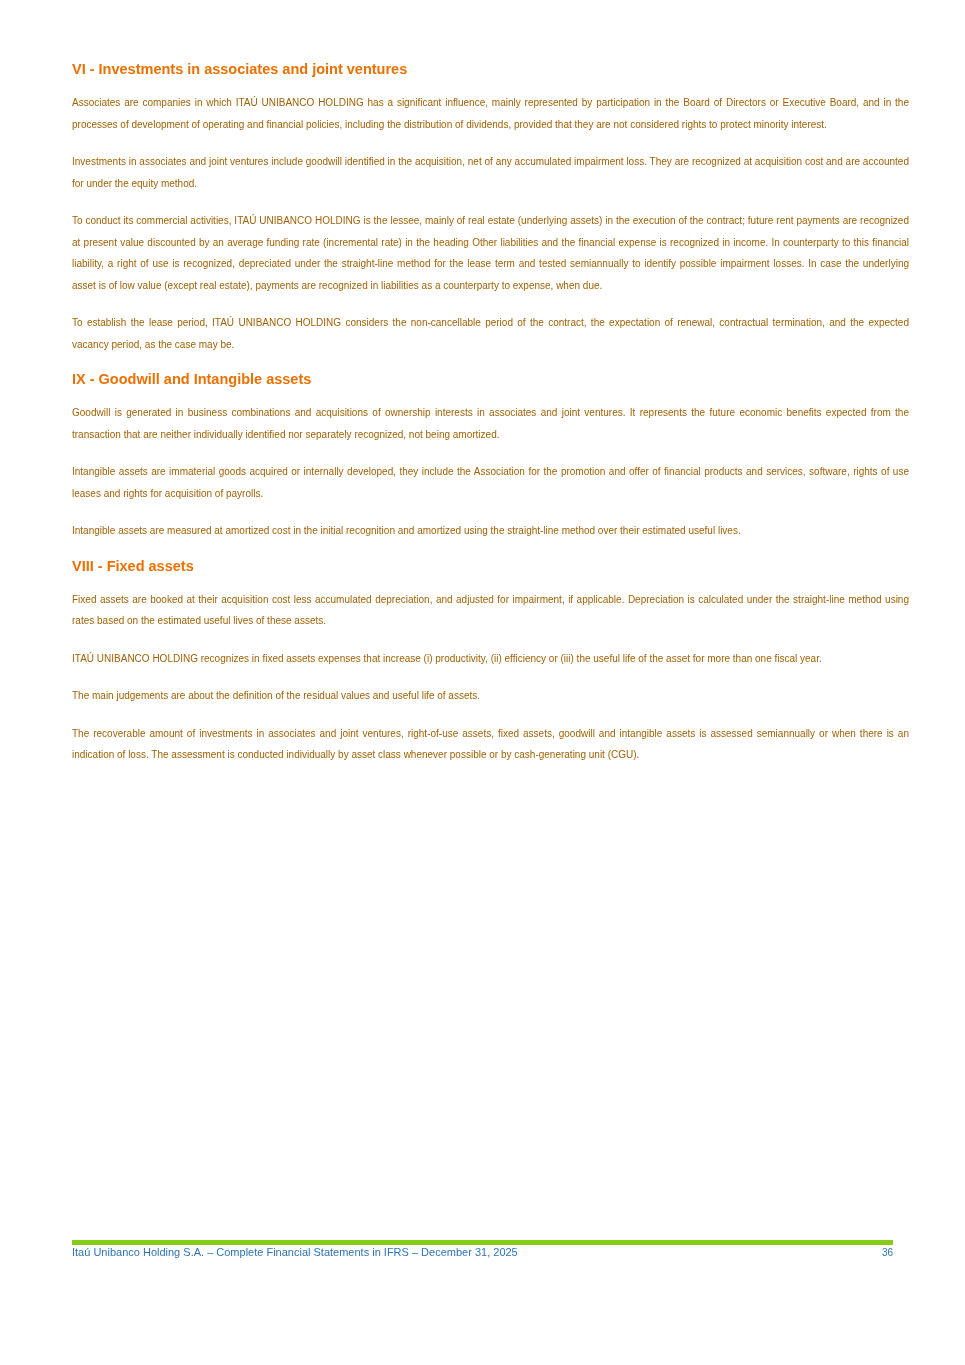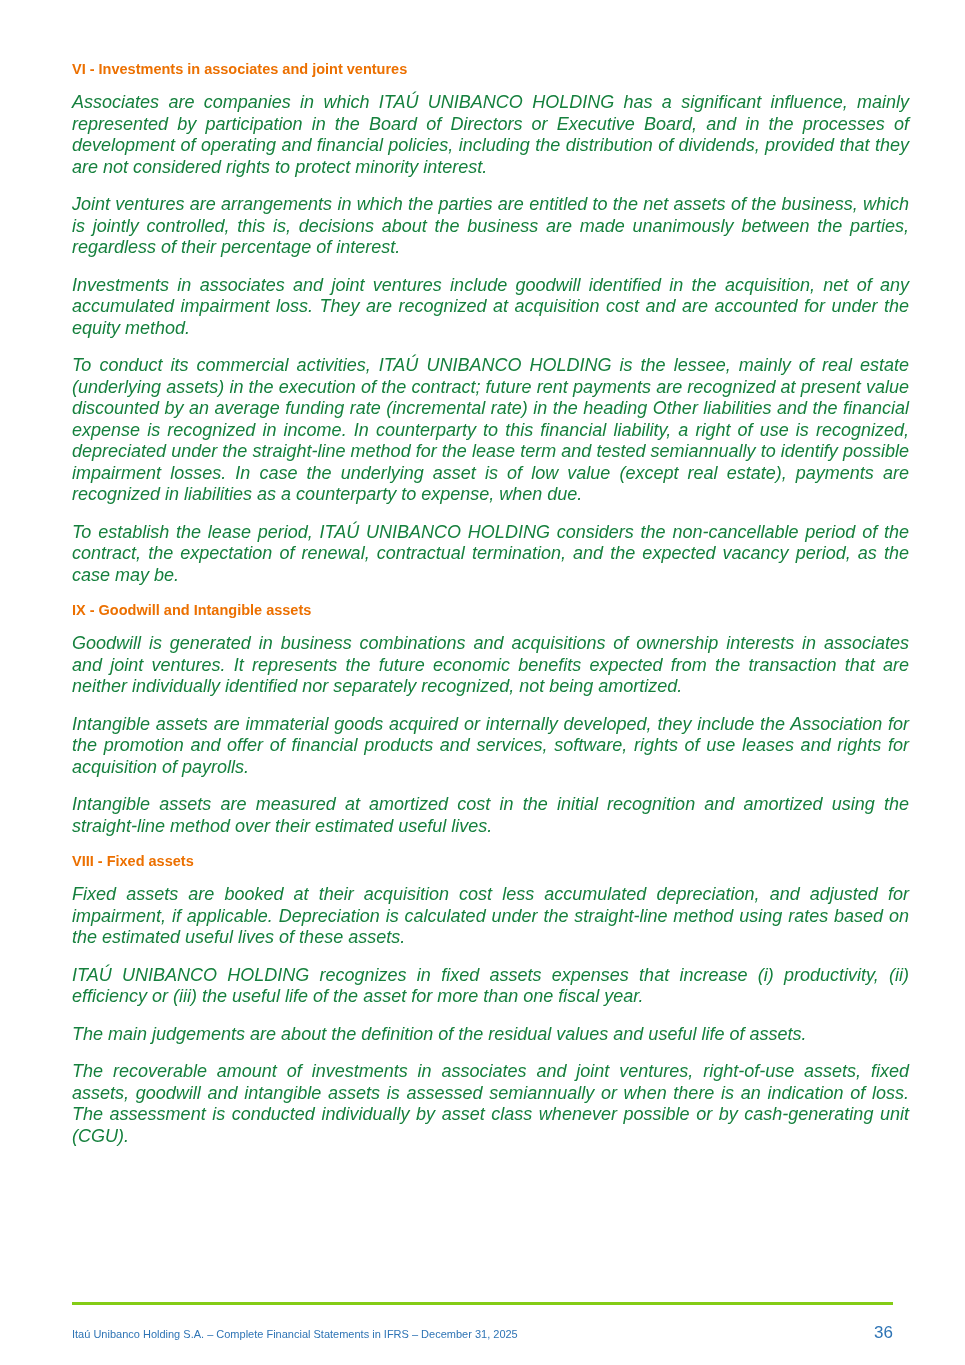--- a/index.html
+++ b/index.html
@@ -25,55 +25,53 @@
   }
   .heading {
     font-size: 14.5px;
     line-height: 17px;
     font-weight: 700;
     color: #EC7000;
     margin: 14px 0 14px 0;
   }
   .doc-section:first-child .heading { margin-top: 0; }
   .para {
-    font-size: 18px;
+    font-size: 10px;
     line-height: 21.5px;
-    color: #15803d;
+    color: #a16207;
     text-align: justify;
     margin: 0 0 16px 0;
-    font-style: italic;
   }
   .footer {
     position: absolute;
     left: 72px;
     right: 72px;
-    top: 1302px;
-    border-top: 3px solid #84cc16;
-    padding-top: 18px;
+    top: 1240px;
+    border-top: 5px solid #84cc16;
+    padding-top: 1px;
   }
   .footer-row {
     display: flex;
     justify-content: space-between;
     align-items: baseline;
     font-size: 11px;
     color: #2E74B5;
   }
-  .footer-page-number { font-size: 17px; }
+  .footer-page-number { font-size: 10px; }
 </style>
 </head>
 <body>
 
 <div class="page">
 
   <main class="content">
 
     <section class="doc-section">
       <h2 class="heading">VI - Investments in associates and joint ventures</h2>
       <p class="para">Associates are companies in which ITAÚ UNIBANCO HOLDING has a significant influence, mainly represented by participation in the Board of Directors or Executive Board, and in the processes of development of operating and financial policies, including the distribution of dividends, provided that they are not considered rights to protect minority interest.</p>
-      <p class="para">Joint ventures are arrangements in which the parties are entitled to the net assets of the business, which is jointly controlled, this is, decisions about the business are made unanimously between the parties, regardless of their percentage of interest.</p>
       <p class="para">Investments in associates and joint ventures include goodwill identified in the acquisition, net of any accumulated impairment loss. They are recognized at acquisition cost and are accounted for under the equity method.</p>
     </section>
 
     <section class="doc-section">
       <p class="para">To conduct its commercial activities, ITAÚ UNIBANCO HOLDING is the lessee, mainly of real estate (underlying assets) in the execution of the contract; future rent payments are recognized at present value discounted by an average funding rate (incremental rate) in the heading Other liabilities and the financial expense is recognized in income. In counterparty to this financial liability, a right of use is recognized, depreciated under the straight-line method for the lease term and tested semiannually to identify possible impairment losses. In case the underlying asset is of low value (except real estate), payments are recognized in liabilities as a counterparty to expense, when due.</p>
       <p class="para">To establish the lease period, ITAÚ UNIBANCO HOLDING considers the non-cancellable period of the contract, the expectation of renewal, contractual termination, and the expected vacancy period, as the case may be.</p>
     </section>
 
     <section class="doc-section">
       <h2 class="heading">IX - Goodwill and Intangible assets</h2>

